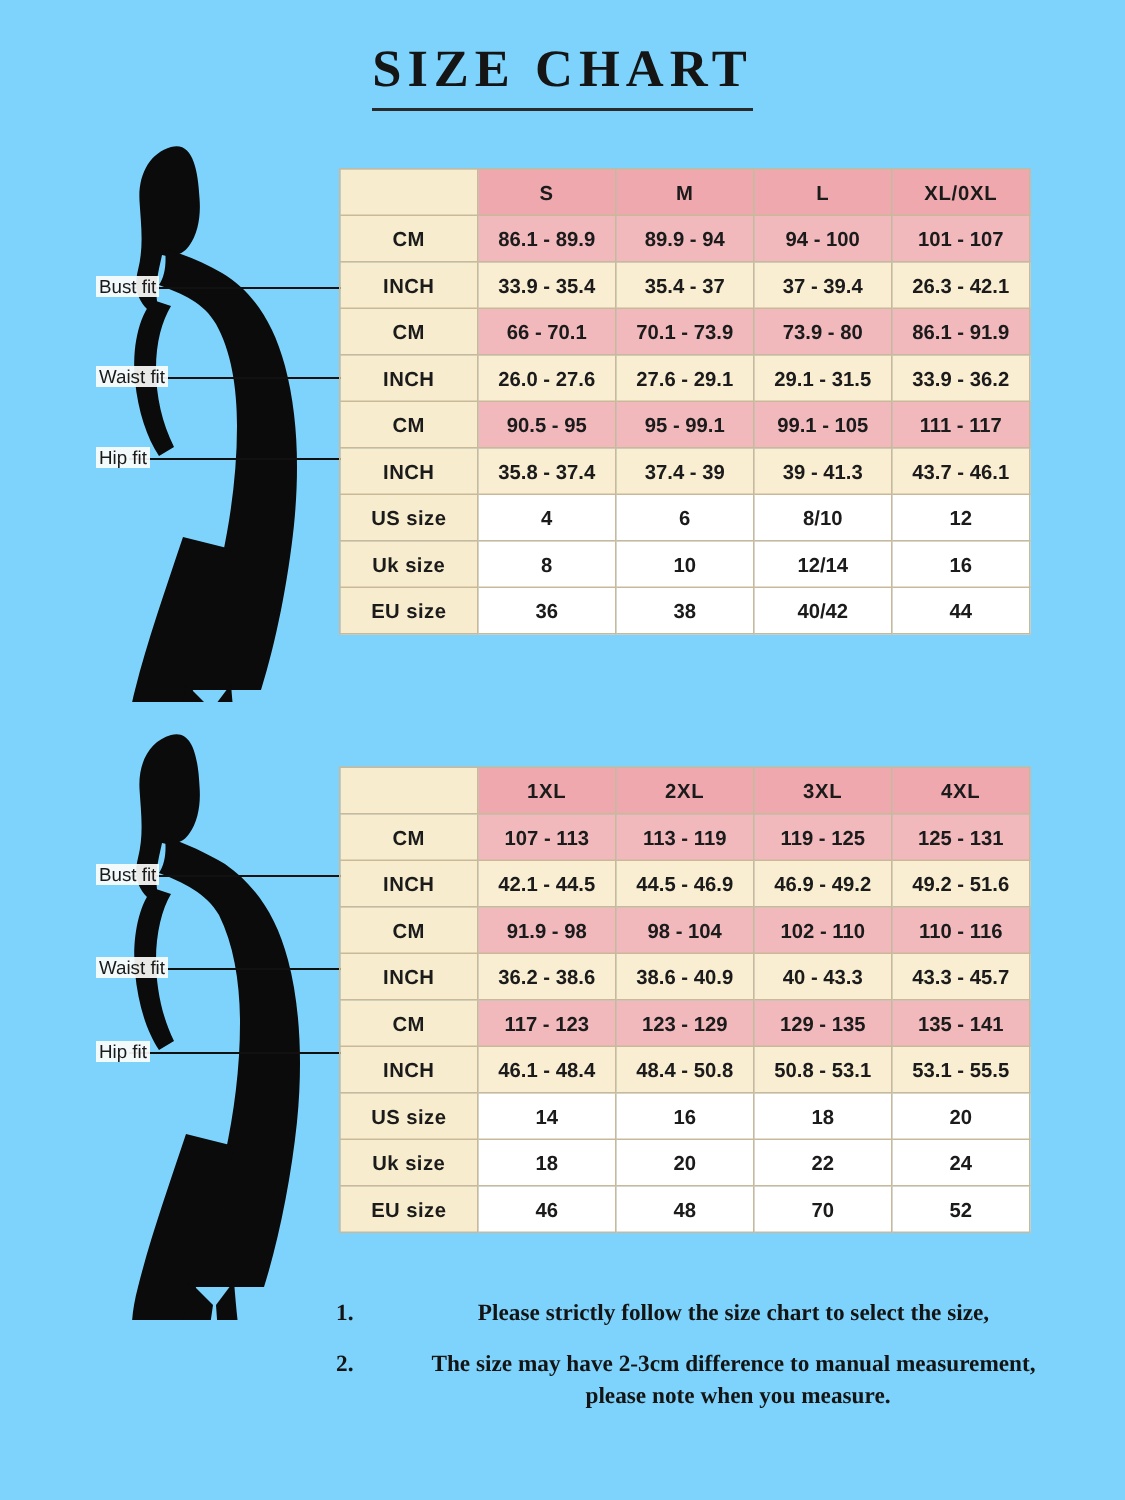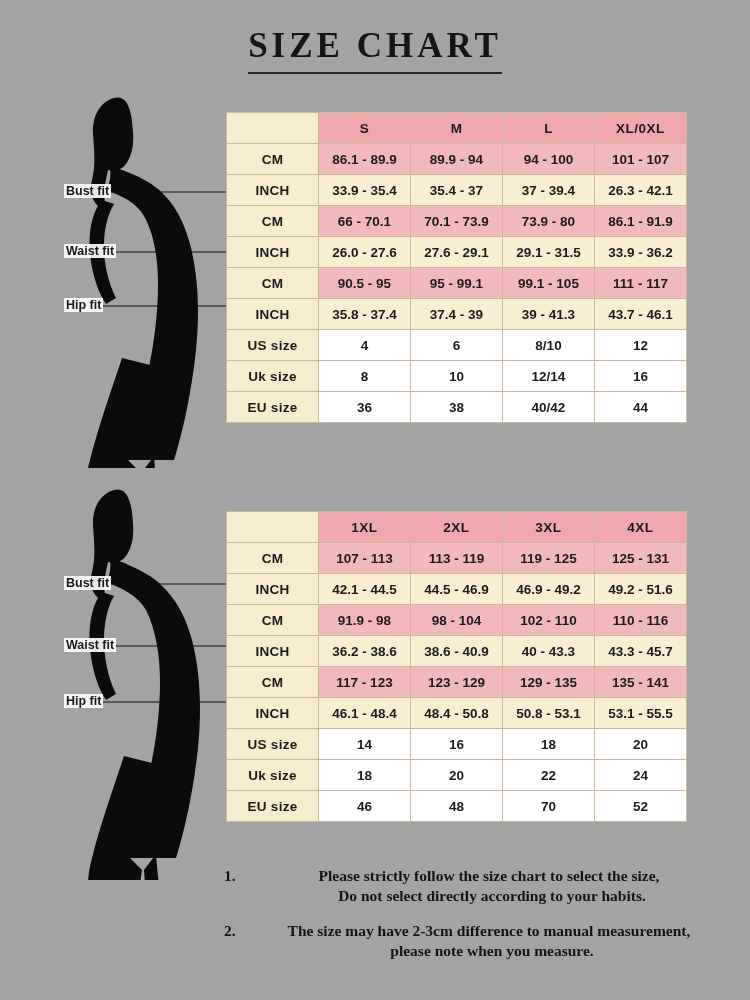--- a/index.html
+++ b/index.html
@@ -11,21 +11,21 @@
     width: 750px;
     height: 1000px;
     position: relative;
     font-family: "Liberation Serif", serif;
     color: #111;
     overflow: hidden;
   }
   .page {
     position: absolute;
     inset: 0;
-    background: #a3a3a3;
+    background: #7dd3fc;
     padding-left: 36px;
   }
 
   
   .title-wrap {
     position: absolute;
     top: 26px;
     left: 0;
     width: 750px;
     text-align: center;
@@ -37,21 +37,20 @@
     letter-spacing: 4px;
     font-weight: 700;
     color: #151515;
     padding-bottom: 6px;
     border-bottom: 2px solid #2a2a2a;
   }
 
   
   .figure {
     position: absolute;
-    font-weight: bold;
   }
   .fig1 { left: 62px; top: 88px; }
   .fig2 { left: 62px; top: 480px; }
 
   .fig-labels {
     position: absolute;
     font-family: "Liberation Sans", sans-serif;
     font-size: 12.5px;
     color: #1a1a1a;
     background: rgba(253,253,252,0.92);
@@ -363,21 +362,20 @@
         <td class="val-white">52</td>
       </tr>
     </tbody>
   </table>
 
   <div class="notes">
     <div class="note">
       <div class="note-num">1.</div>
       <div class="note-body">
         <span>Please strictly follow the size chart to select the size,</span>
-        <span class="l2">Do not select directly according to your habits.</span>
       </div>
     </div>
     <div class="note">
       <div class="note-num">2.</div>
       <div class="note-body">
         <span>The size may have 2-3cm difference  to manual measurement,</span>
         <span class="l2">please note when you measure.</span>
       </div>
     </div>
   </div>

